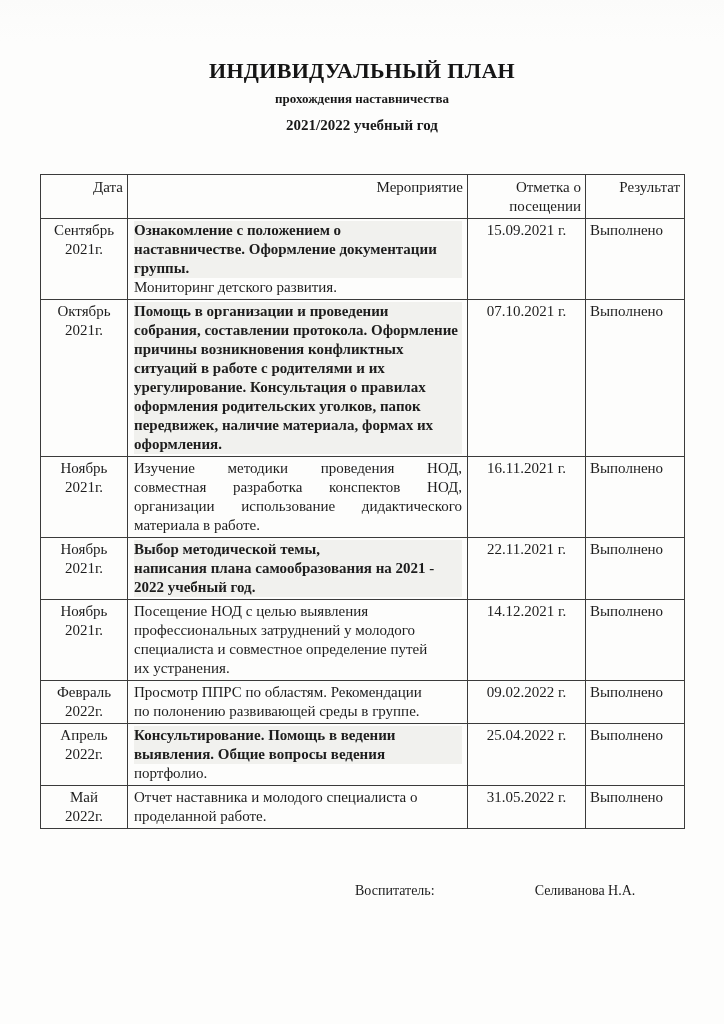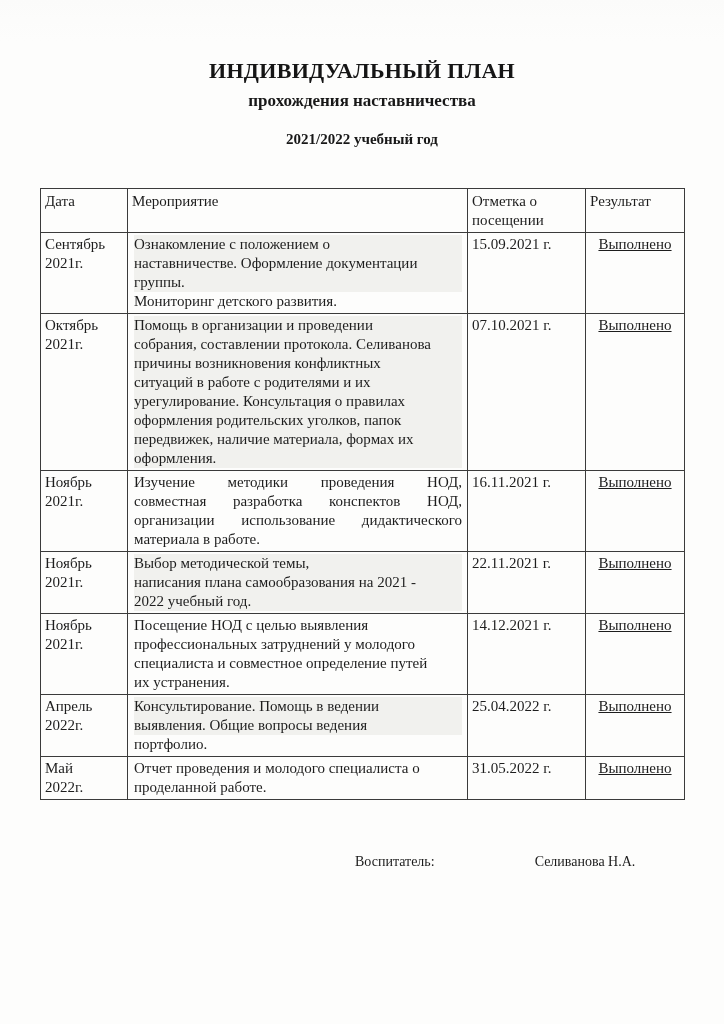--- a/index.html
+++ b/index.html
@@ -17,52 +17,52 @@
     overflow: hidden;
   }
   .titles { text-align: center; padding-top: 58px; }
   .title-main {
     font-size: 22px;
     font-weight: bold;
     letter-spacing: 0.3px;
     color: #151515;
   }
   .title-sub {
-    font-size: 17px;
+    font-size: 13px;
     font-weight: bold;
     margin-top: 7px;
     color: #181818;
   }
   .title-year {
     font-size: 15px;
     font-weight: bold;
-    margin-top: 20px;
+    margin-top: 10px;
     color: #181818;
   }
   table.plan {
     border-collapse: collapse;
     table-layout: fixed;
     width: 644px;
     margin: 40px 0 0 40px;
   }
   .plan th, .plan td {
     border: 1.5px solid #3b3b3b;
     vertical-align: top;
     font-size: 15px;
     line-height: 19px;
     font-weight: normal;
     padding: 2px 4px;
   }
-  .plan thead th { text-align: left; height: 42px; padding-top: 3px; }
-  td.c-date  { text-align: left; }
+  .plan thead th { text-align: right; height: 42px; padding-top: 3px; }
+  td.c-date  { text-align: center; }
   td.c-event { padding-left: 6px; padding-right: 5px; }
-  td.c-mark  { }
-  td.c-result{ text-align: center; text-decoration: underline; }
+  td.c-mark  { text-align: center; }
+  td.c-result{ text-align: left; }
   .line { display: block; }
-  .line.hl { background: #f1f1ee; }
+  .line.hl { background: #f1f1ee; font-weight: bold; }
   .line.stretch { text-align: justify; text-align-last: justify; }
   .footer-sign {
     display: flex;
     margin: 54px 0 0 355px;
     font-size: 14px;
     color: #1b1b1b;
   }
   .footer-sign .sign-name { margin-left: 100px; }
 </style>
 </head>
@@ -106,21 +106,21 @@
           <td class="c-mark">15.09.2021 г.</td>
           <td class="c-result">Выполнено</td>
         </tr>
         <tr>
           <td class="c-date">
             <span class="line">Октябрь</span>
             <span class="line">2021г.</span>
           </td>
           <td class="c-event">
             <span class="line hl">Помощь в организации и проведении</span>
-            <span class="line hl">собрания, составлении протокола. Селиванова</span>
+            <span class="line hl">собрания, составлении протокола. Оформление</span>
             <span class="line hl">причины возникновения конфликтных</span>
             <span class="line hl">ситуаций в работе с родителями и их</span>
             <span class="line hl">урегулирование. Консультация о правилах</span>
             <span class="line hl">оформления родительских уголков, папок</span>
             <span class="line hl">передвижек, наличие материала, формах их</span>
             <span class="line hl">оформления.</span>
           </td>
           <td class="c-mark">07.10.2021 г.</td>
           <td class="c-result">Выполнено</td>
         </tr>
@@ -160,38 +160,50 @@
             <span class="line">Посещение  НОД с целью выявления</span>
             <span class="line">профессиональных затруднений у молодого</span>
             <span class="line">специалиста и совместное определение путей</span>
             <span class="line">их устранения.</span>
           </td>
           <td class="c-mark">14.12.2021 г.</td>
           <td class="c-result">Выполнено</td>
         </tr>
         <tr>
           <td class="c-date">
+            <span class="line">Февраль</span>
+            <span class="line">2022г.</span>
+          </td>
+          <td class="c-event">
+            <span class="line">Просмотр ППРС по областям. Рекомендации</span>
+            <span class="line">по полонению развивающей среды в группе.</span>
+          </td>
+          <td class="c-mark">09.02.2022 г.</td>
+          <td class="c-result">Выполнено</td>
+        </tr>
+        <tr>
+          <td class="c-date">
             <span class="line">Апрель</span>
             <span class="line">2022г.</span>
           </td>
           <td class="c-event">
             <span class="line hl">Консультирование. Помощь в ведении</span>
             <span class="line hl">выявления. Общие вопросы ведения</span>
             <span class="line">портфолио.</span>
           </td>
           <td class="c-mark">25.04.2022 г.</td>
           <td class="c-result">Выполнено</td>
         </tr>
         <tr>
           <td class="c-date">
             <span class="line">Май</span>
             <span class="line">2022г.</span>
           </td>
           <td class="c-event">
-            <span class="line">Отчет проведения и молодого специалиста о</span>
+            <span class="line">Отчет наставника и молодого специалиста о</span>
             <span class="line">проделанной работе.</span>
           </td>
           <td class="c-mark">31.05.2022 г.</td>
           <td class="c-result">Выполнено</td>
         </tr>
       </tbody>
   </table>
 
   <div class="footer-sign">
     <span class="sign-label">Воспитатель:</span>

